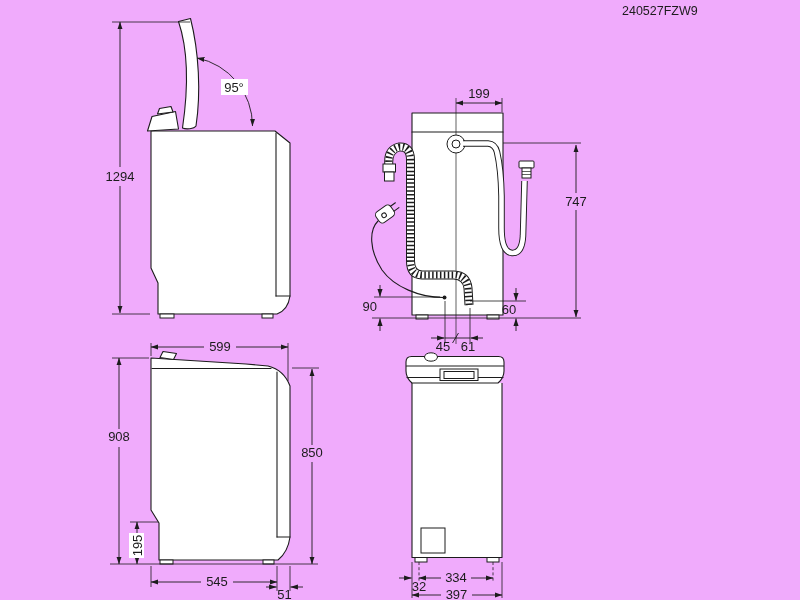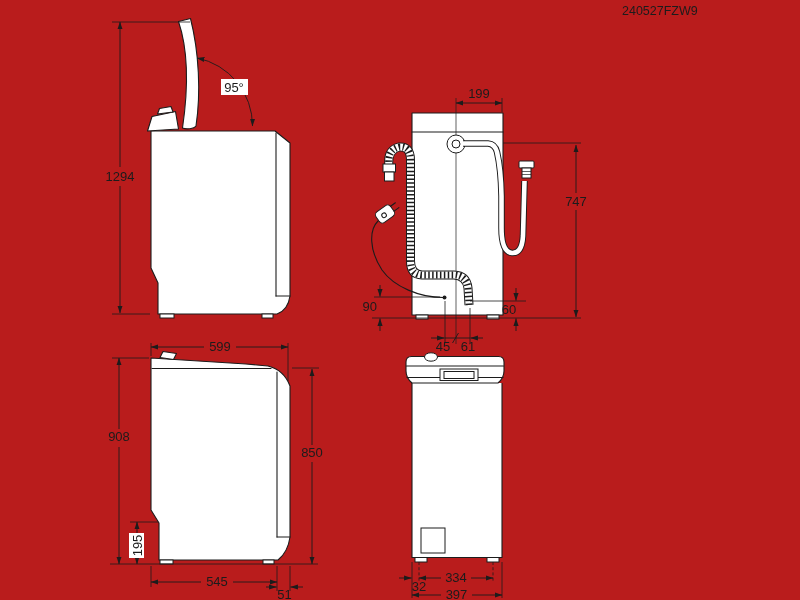--- a/index.html
+++ b/index.html
@@ -1,16 +1,16 @@
 <!DOCTYPE html>
 <html><head>
 <meta charset="utf-8">
 <style>
   html,body{margin:0;padding:0;background:#fff;}
-  .page{width:800px;height:600px;position:relative;background:#b91c1c;overflow:hidden;}
+  .page{width:800px;height:600px;position:relative;background:#f0abfc;overflow:hidden;}
   svg{display:block;font-family:"Liberation Sans","DejaVu Sans",sans-serif;}
   .outline{fill:#ffffff;stroke:#1c1c1c;stroke-width:1.1;stroke-linejoin:round;}
   .line{fill:none;stroke:#1c1c1c;stroke-width:1.1;stroke-linejoin:round;stroke-linecap:round;}
   .dim{fill:none;stroke:#1c1c1c;stroke-width:0.9;}
   .ext{fill:none;stroke:#1c1c1c;stroke-width:0.8;}
   .thin{fill:none;stroke:#1c1c1c;stroke-width:0.7;}
   .dash{fill:none;stroke:#1c1c1c;stroke-width:0.8;stroke-dasharray:3 2.2;}
   .dtxt{font-size:13px;fill:#1c1c1c;}
   .code{font-size:12.5px;fill:#1c1c1c;}
   .tube-o{fill:none;stroke:#1c1c1c;stroke-width:6.5;stroke-linejoin:round;stroke-linecap:butt;}

